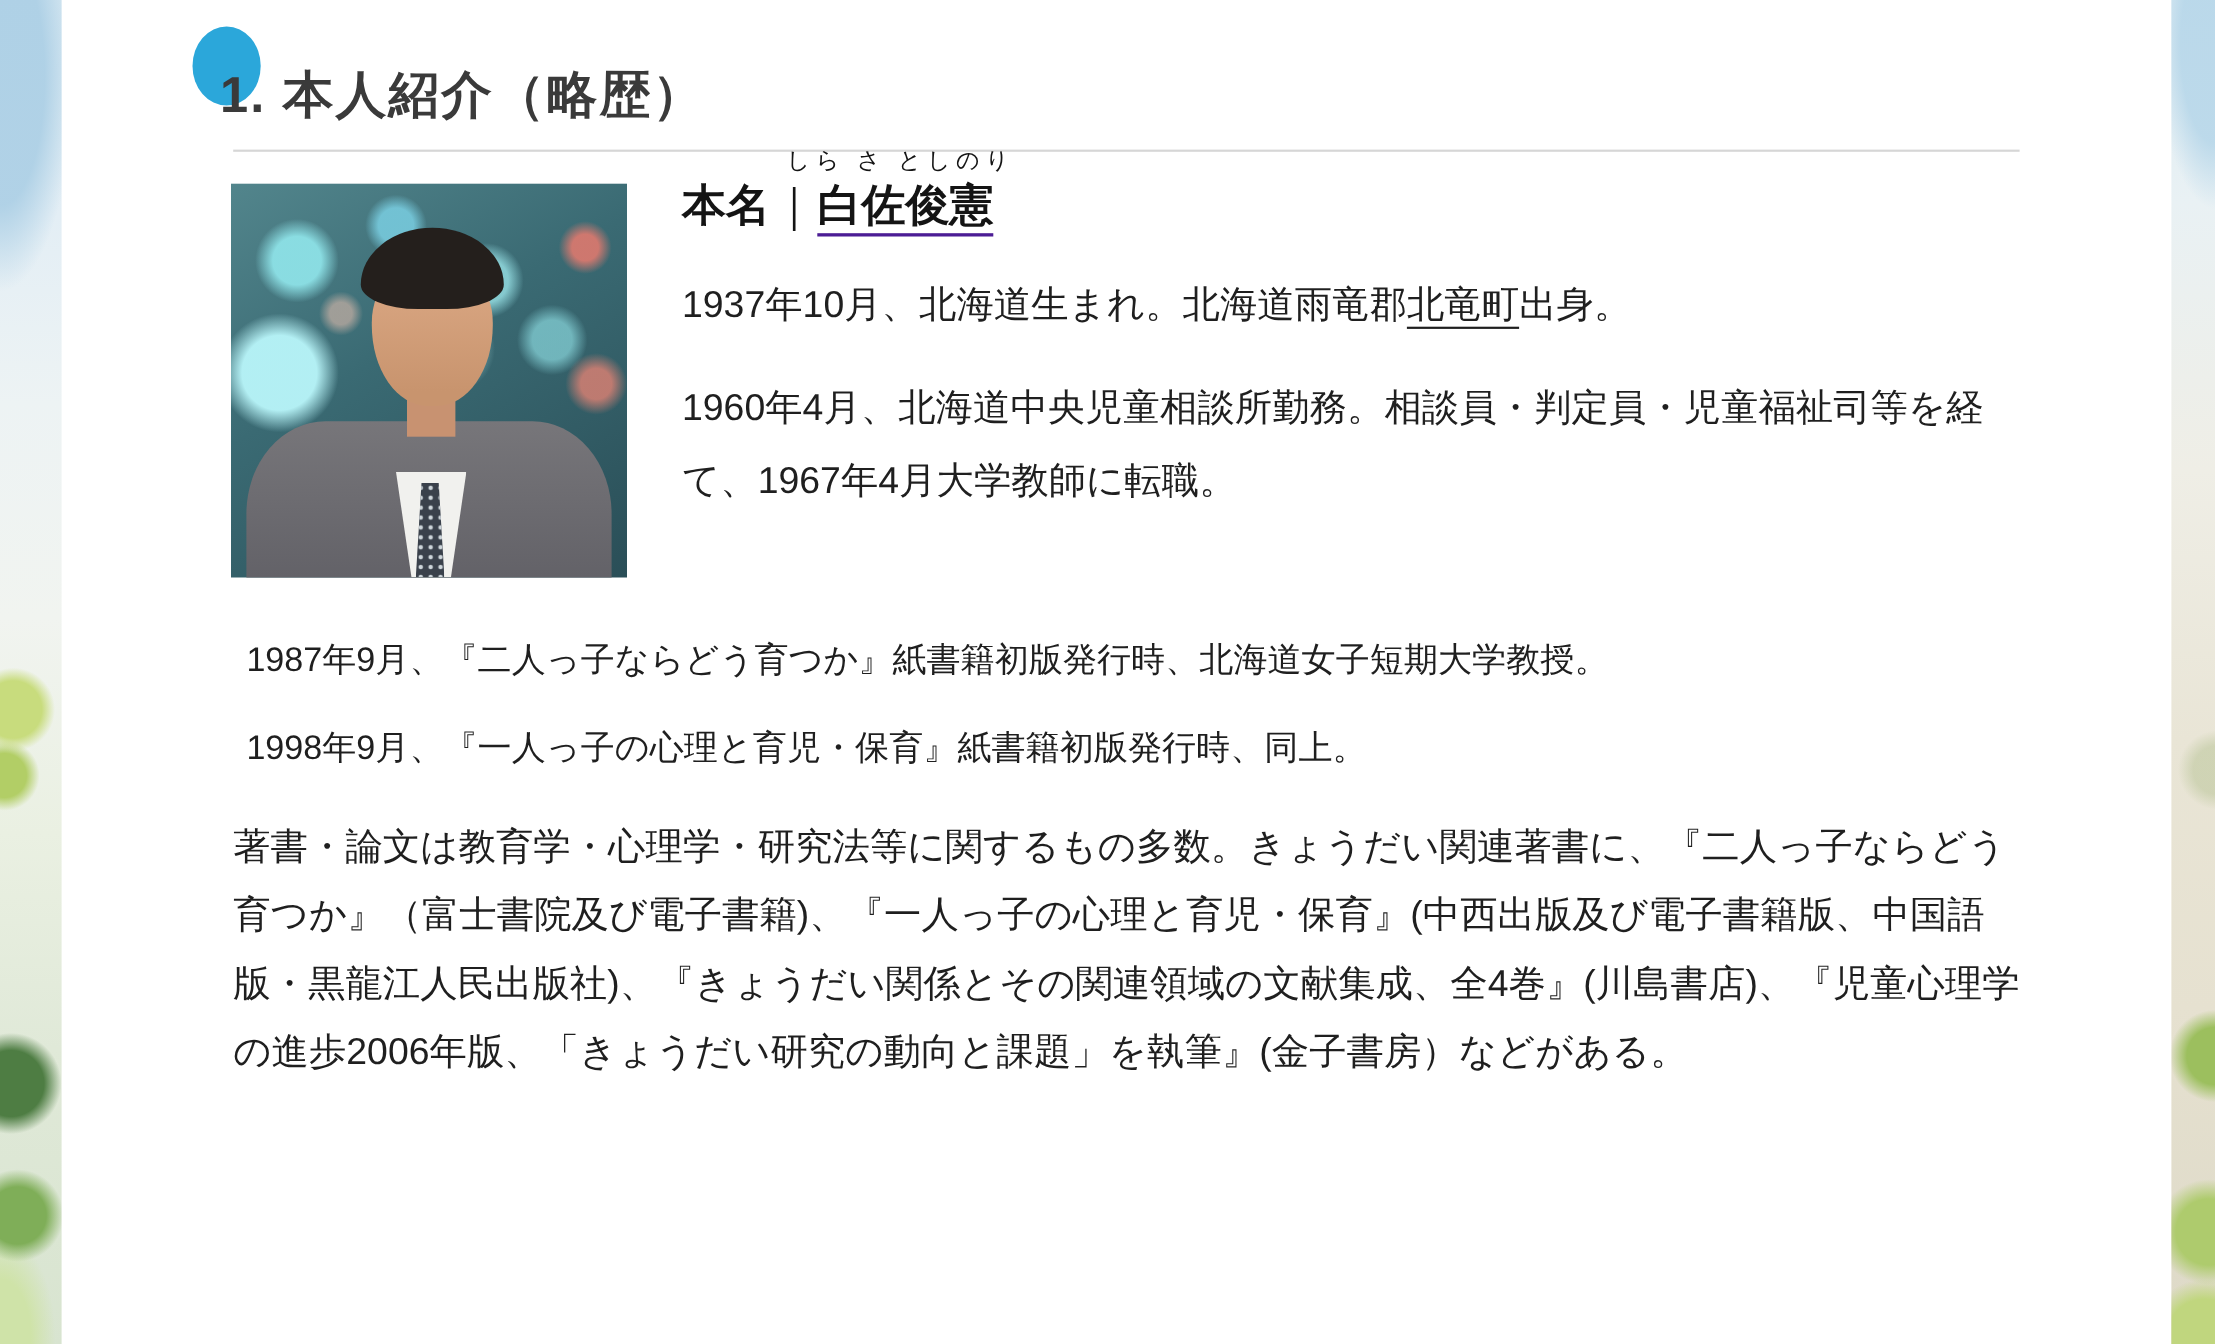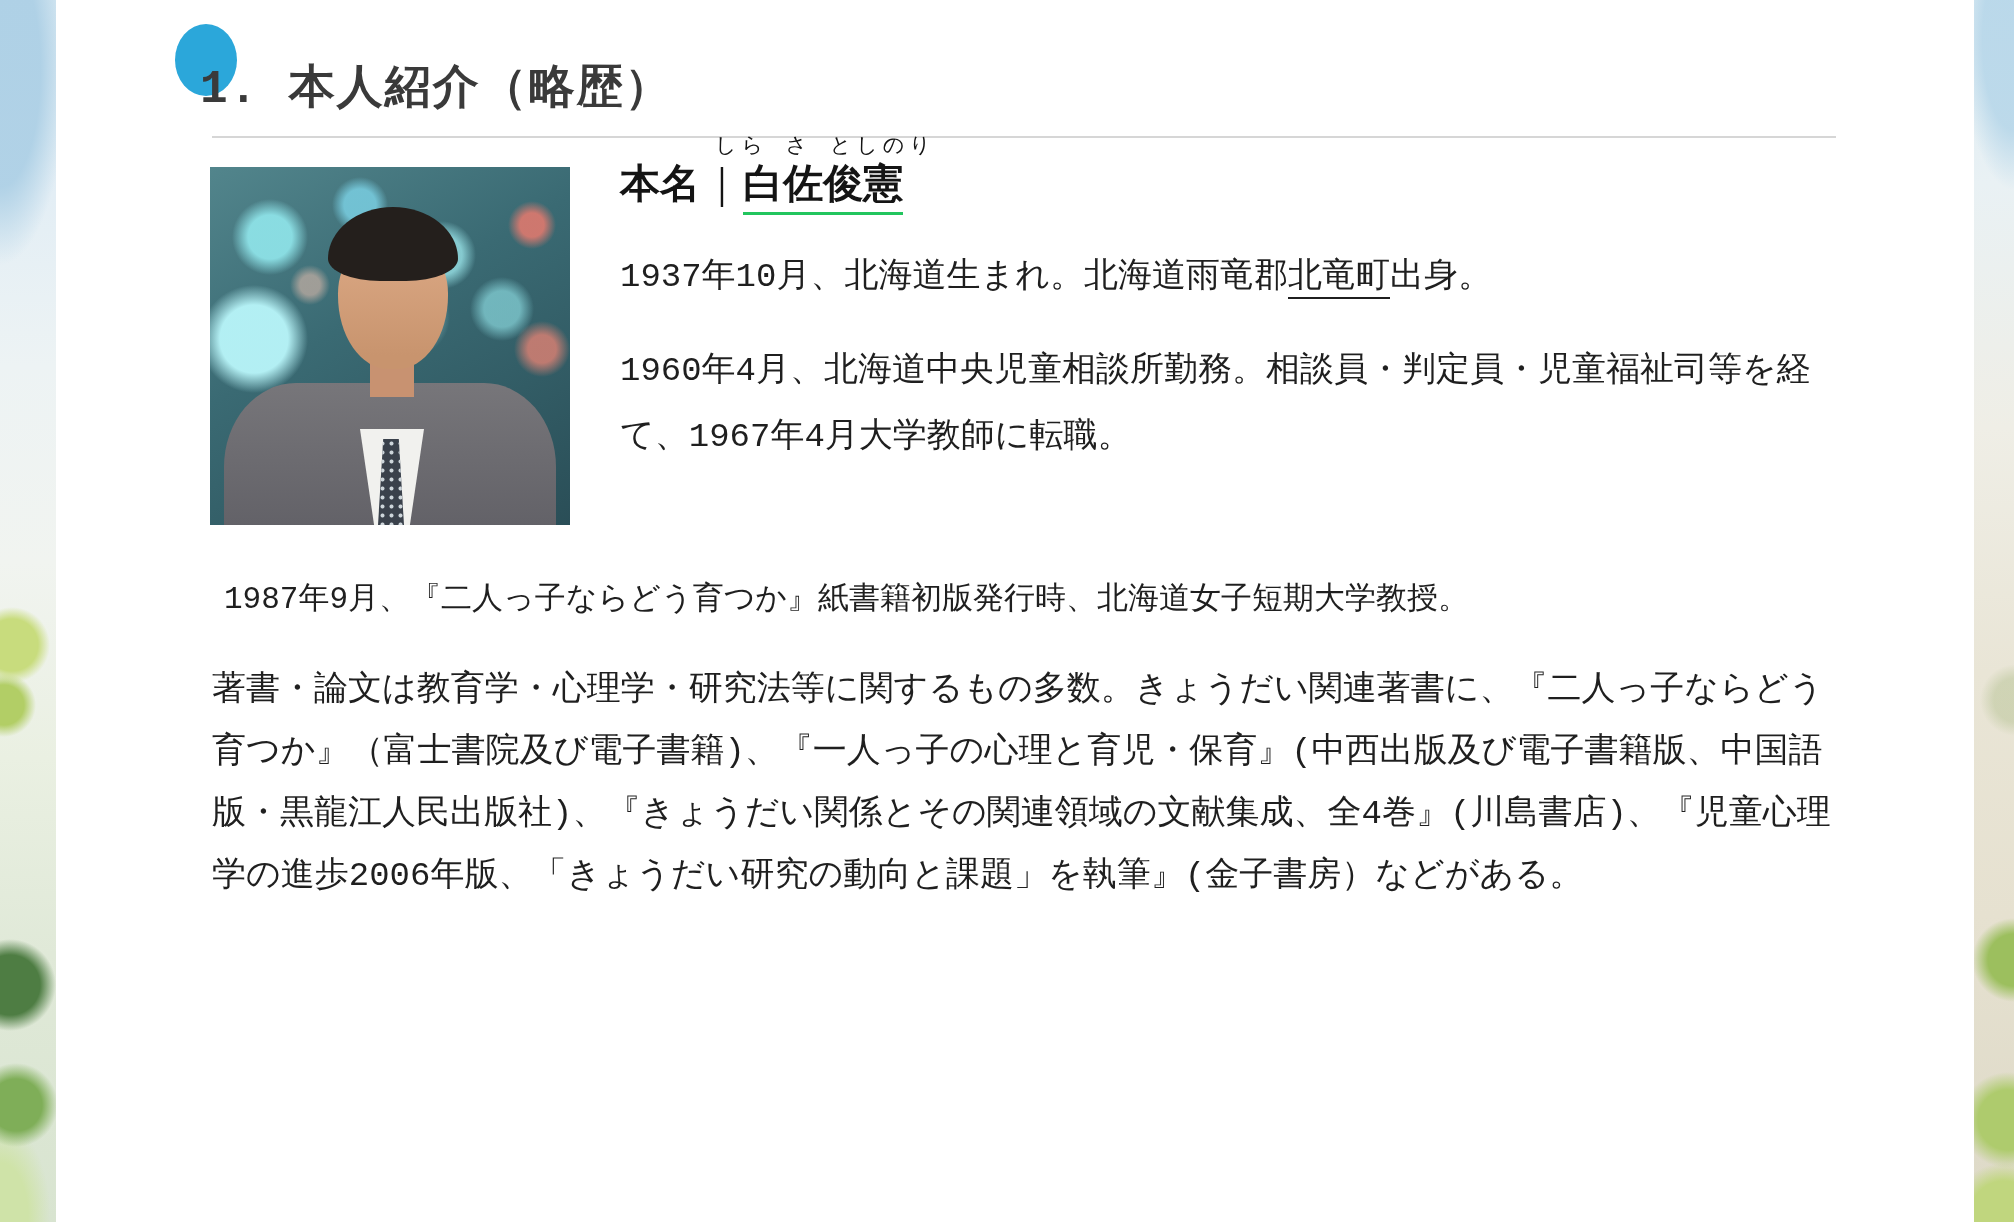--- a/index.html
+++ b/index.html
@@ -1,21 +1,21 @@
 <!DOCTYPE html>
 <html lang="ja"><head>
 <meta charset="utf-8">
 <style>
   html,body{margin:0;padding:0;}
   .page{
     position:relative;
     width:2014px;height:1222px;
     background:#ffffff;
     overflow:hidden;
-    font-family:Liberation Mono, monospace;
+    font-family:Liberation Sans, sans-serif;
     color:#1f1f1f;
   }
   
   .edge-left{
     position:absolute;left:0;top:0;width:56px;height:1222px;
     background:
       radial-gradient(ellipse 90px 260px at 0px 70px, rgba(168,205,228,.85) 0 45%, rgba(168,205,228,0) 75%),
       radial-gradient(circle at 12px 645px, #c8dc7d 0 26px, rgba(200,220,125,0) 38px),
       radial-gradient(circle at 4px 705px, #b2ce66 0 20px, rgba(178,206,102,0) 32px),
       radial-gradient(circle at 10px 985px, #4e7d43 0 30px, rgba(78,125,67,0) 46px),
@@ -102,21 +102,21 @@
     margin:0 0 2px 95px;
     font-size:21px;letter-spacing:5px;color:#141414;
     line-height:26px;
   }
   .name-line{
     font-size:40px;font-weight:700;line-height:50px;color:#141414;
   }
   .name-sep{padding:0 2px;font-weight:400;}
   .name-link{
     color:#141414;text-decoration:none;
-    border-bottom:3px solid #22c55e;padding-bottom:3px;
+    border-bottom:3px solid #4c1d95;padding-bottom:3px;
   }
   .para{
     margin:0;font-size:34px;line-height:42px;color:#1f1f1f;
   }
   .side .p1{margin-top:44px;}
   .side .p2{margin-top:40px;}
   .side .p3{margin-top:40px;line-height:66px;width:1216px;}
   .inline-link{color:#1f1f1f;text-decoration:none;border-bottom:2px solid #1f1f1f;padding-bottom:1px;}
   
   .bottom{
@@ -152,16 +152,17 @@
     <div class="furigana">しら さ としのり</div>
     <div class="name-line">
       <span>本名</span><span class="name-sep">｜</span><a href="#" class="name-link">白佐俊憲</a>
     </div>
     <p class="para p1"><span>1937年10月、北海道生まれ。北海道雨竜郡</span><a href="#" class="inline-link">北竜町</a><span>出身。</span></p>
     <p class="para p3">1960年4月、北海道中央児童相談所勤務。相談員・判定員・児童福祉司等を経て、1967年4月大学教師に転職。</p>
   </div>
 
   <div class="bottom">
     <p class="t">1987年9月、『二人っ子ならどう育つか』紙書籍初版発行時、北海道女子短期大学教授。</p>
+    <p class="t">1998年9月、『一人っ子の心理と育児・保育』紙書籍初版発行時、同上。</p>
     <p class="pubs">著書・論文は教育学・心理学・研究法等に関するもの多数。きょうだい関連著書に、『二人っ子ならどう育つか』（富士書院及び電子書籍)、『一人っ子の心理と育児・保育』(中西出版及び電子書籍版、中国語版・黒龍江人民出版社)、『きょうだい関係とその関連領域の文献集成、全4巻』(川島書店)、『児童心理学の進歩2006年版、「きょうだい研究の動向と課題」を執筆』(金子書房）などがある。</p>
   </div>
 
 </div>
 
 </body></html>

